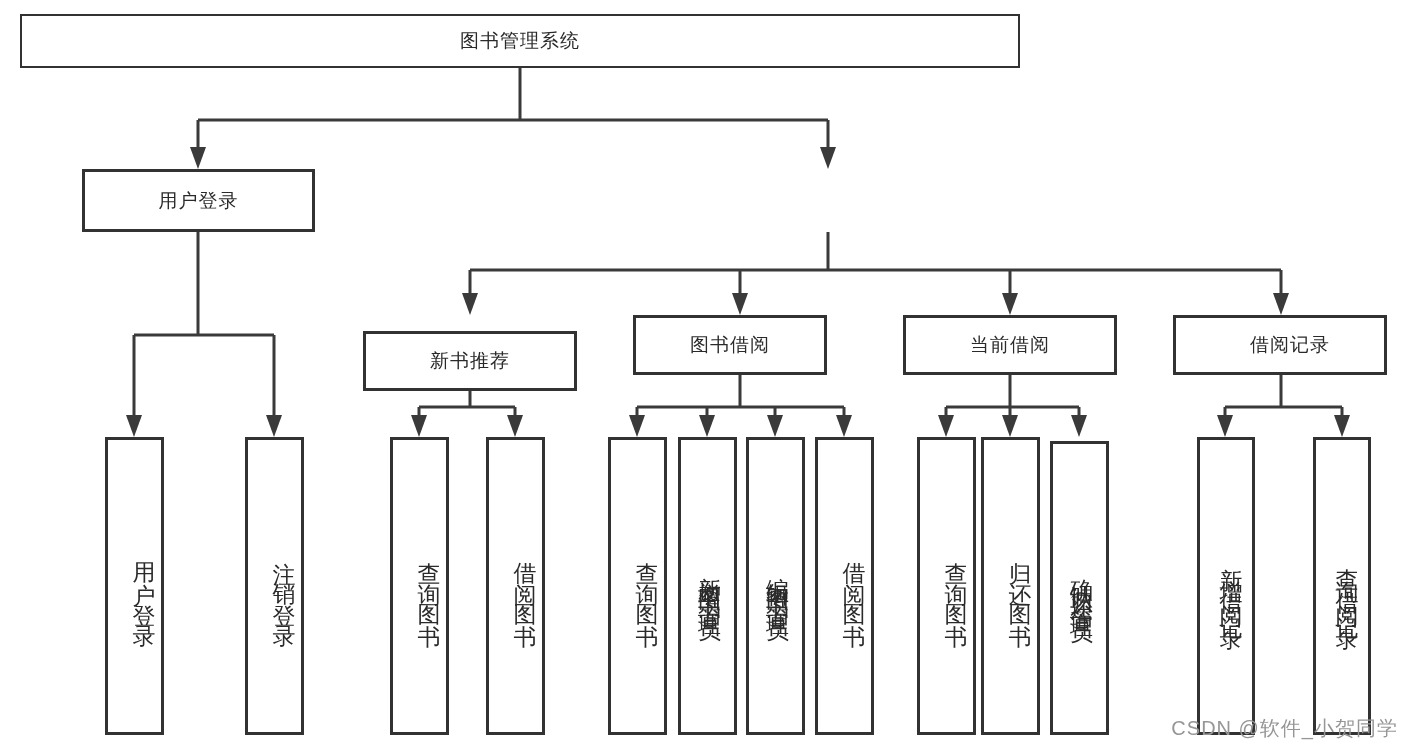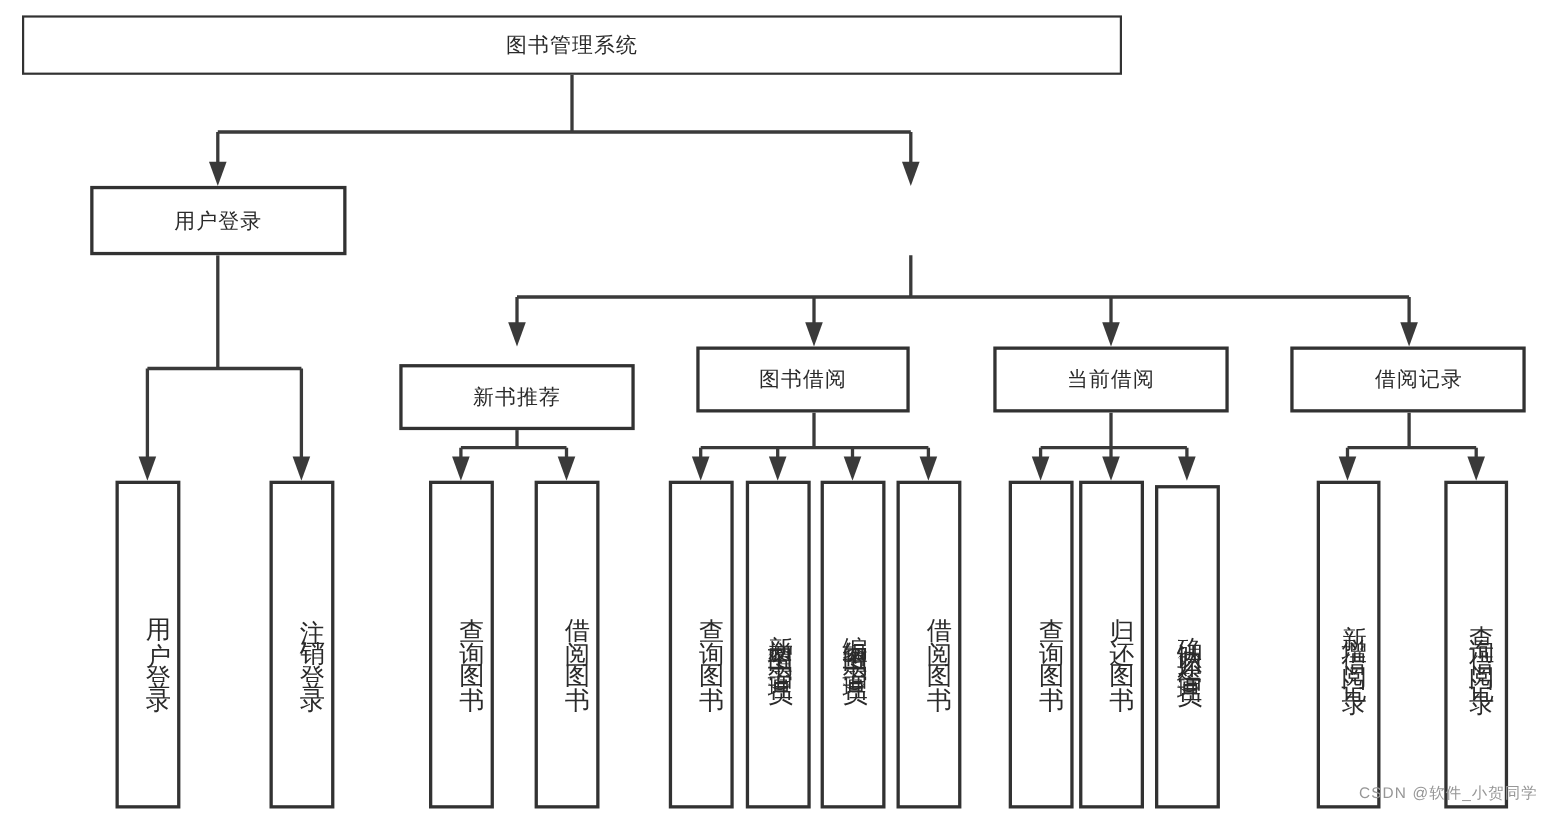--- a/index.html
+++ b/index.html
@@ -34,22 +34,22 @@
     writing-mode:vertical-lr;
     text-orientation:mixed;
     font-size:23px;
     color:var(--text-color);
     white-space:nowrap;
   }
   .len4 .vlabel{letter-spacing:21px;margin-block-start:21px;}
   .len6 .vlabel{letter-spacing:12px;margin-block-start:12px;}
   .len9 .vlabel{letter-spacing:6px;margin-block-start:6px;}
   .watermark{
-    position:absolute;right:7px;bottom:17px;z-index:3;
-    font-size:14px;color:var(--watermark-color);letter-spacing:1px;margin-top:12px;
+    position:absolute;right:7px;bottom:5px;z-index:3;
+    font-size:20px;color:var(--watermark-color);letter-spacing:1px;margin-top:12px;
   }
 </style>
 </head>
 <body>
 
 <div class="stage">
 
   <svg class="connectors" width="1405" height="747" viewBox="0 0 1405 747">
 
     <path d="M520 68 V120 M198 120 H828 M198 120 V156 M828 120 V156"></path>

